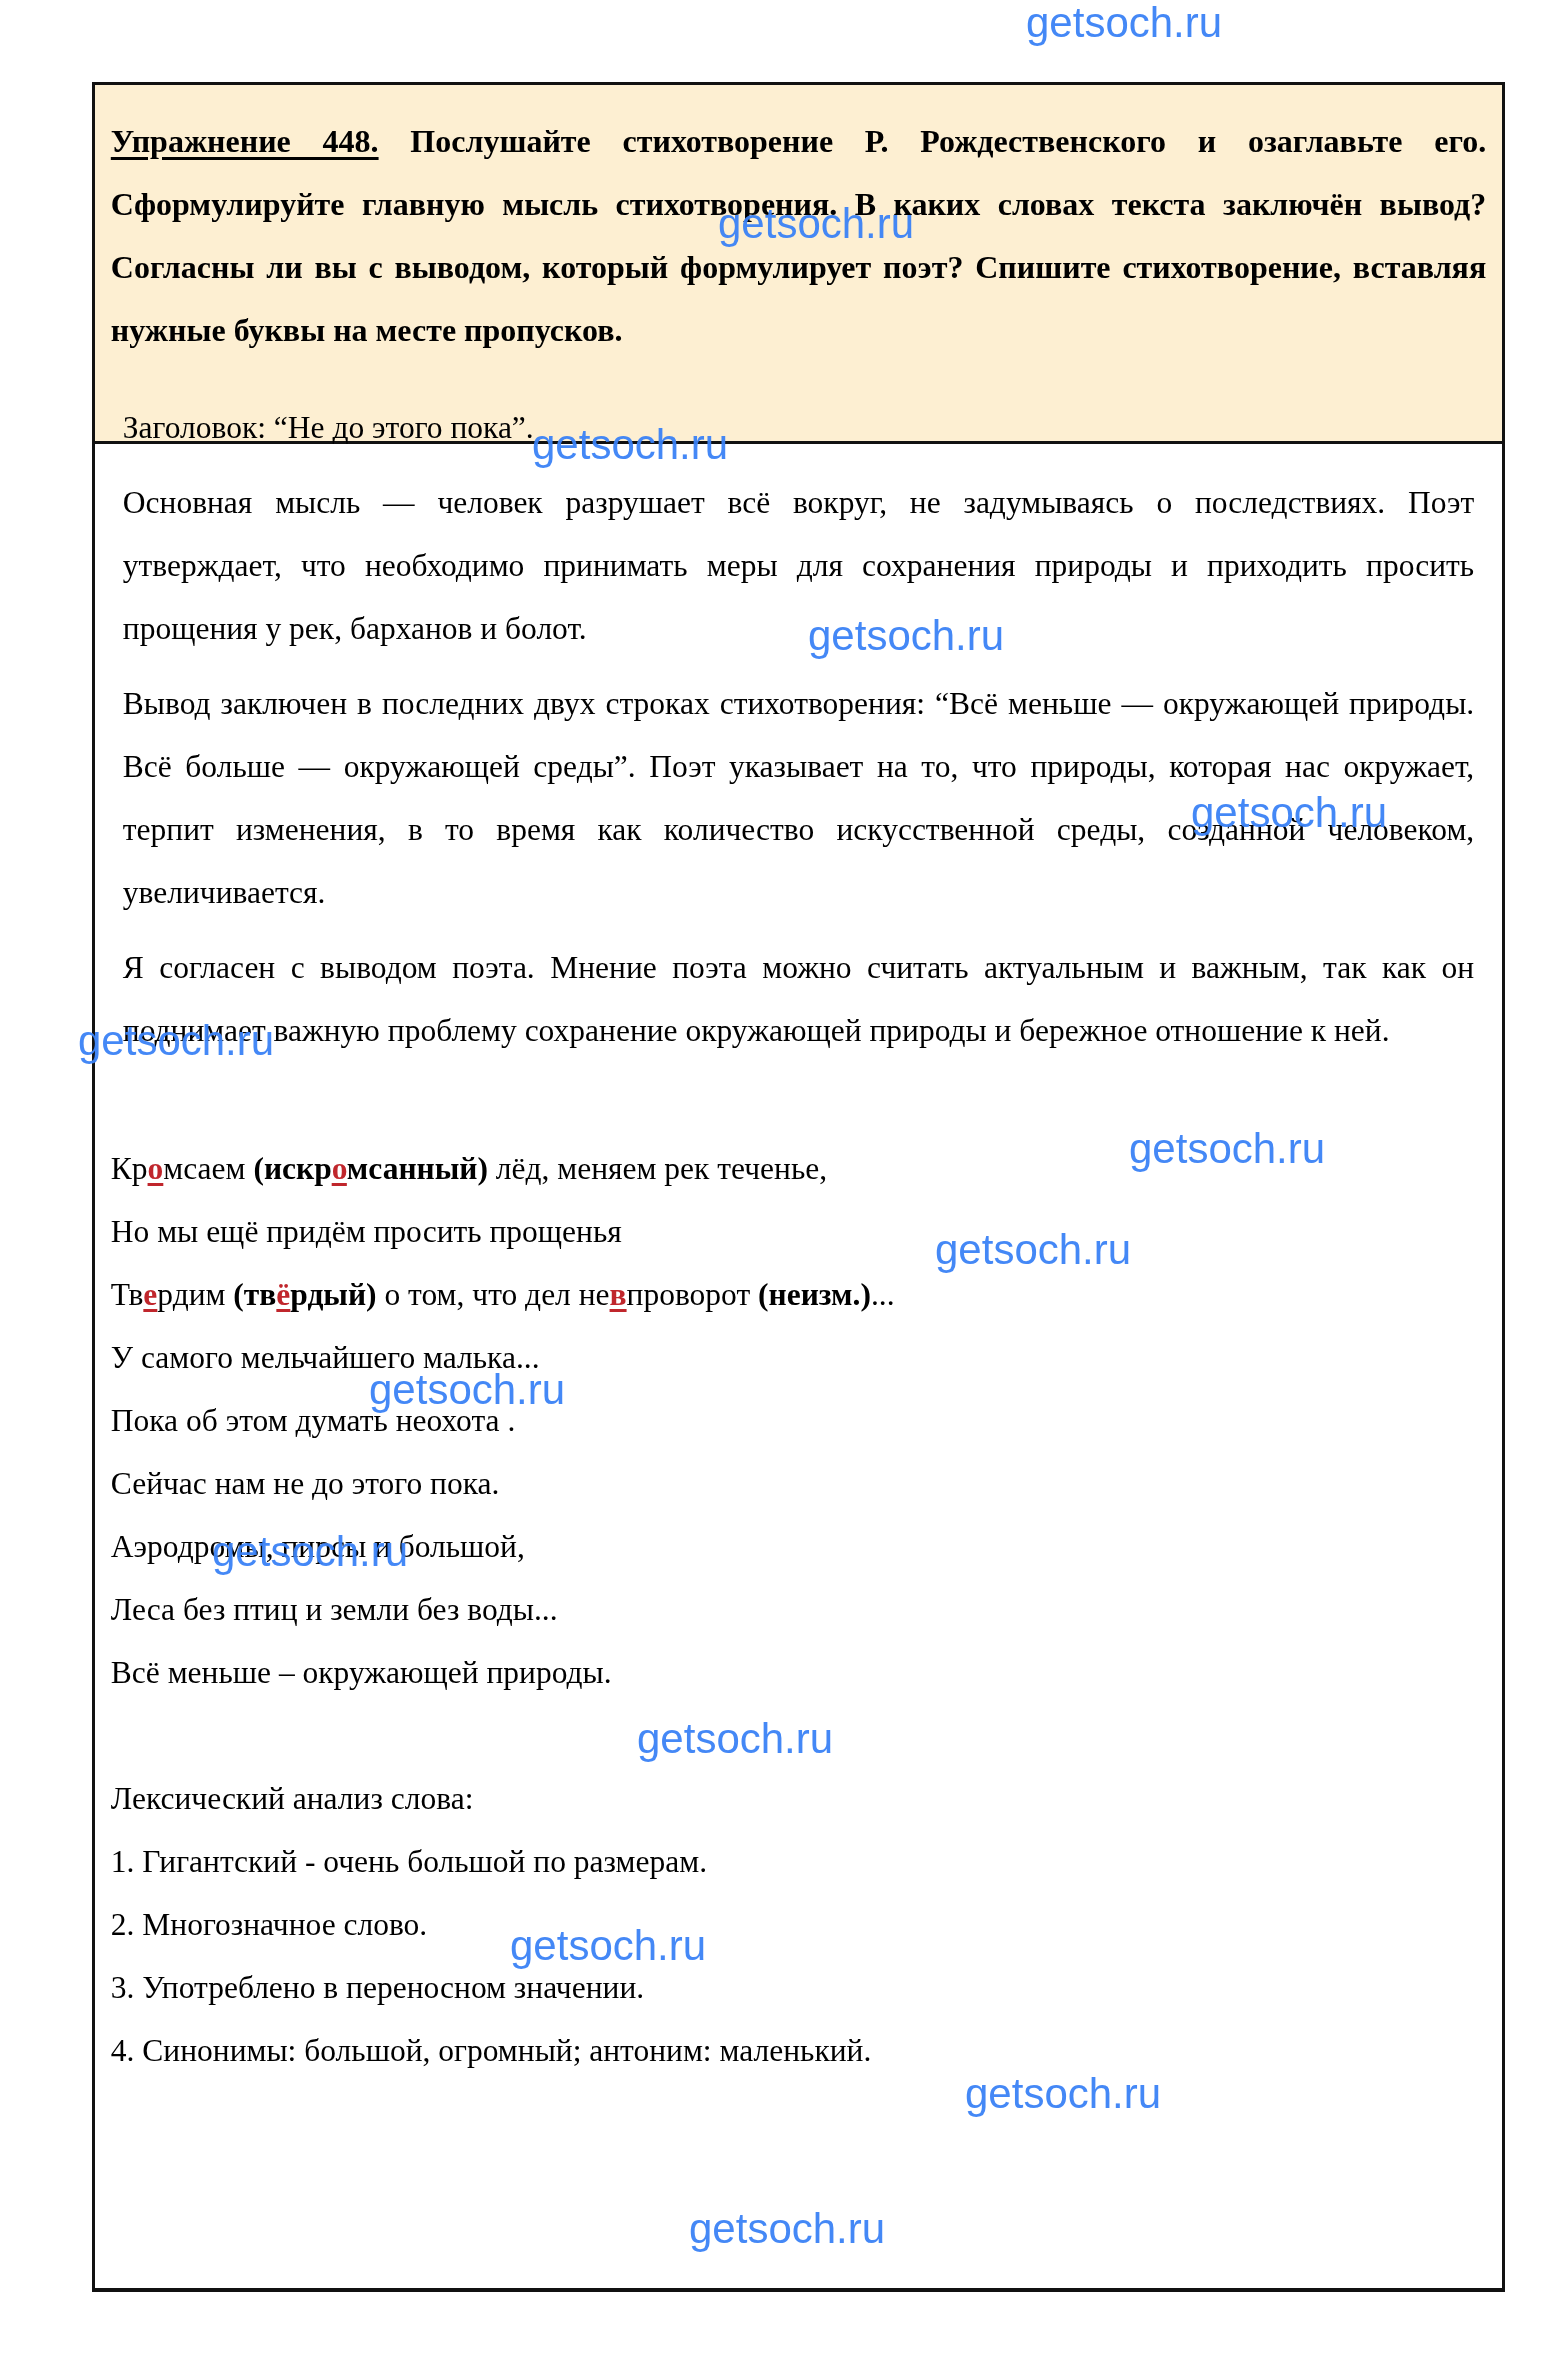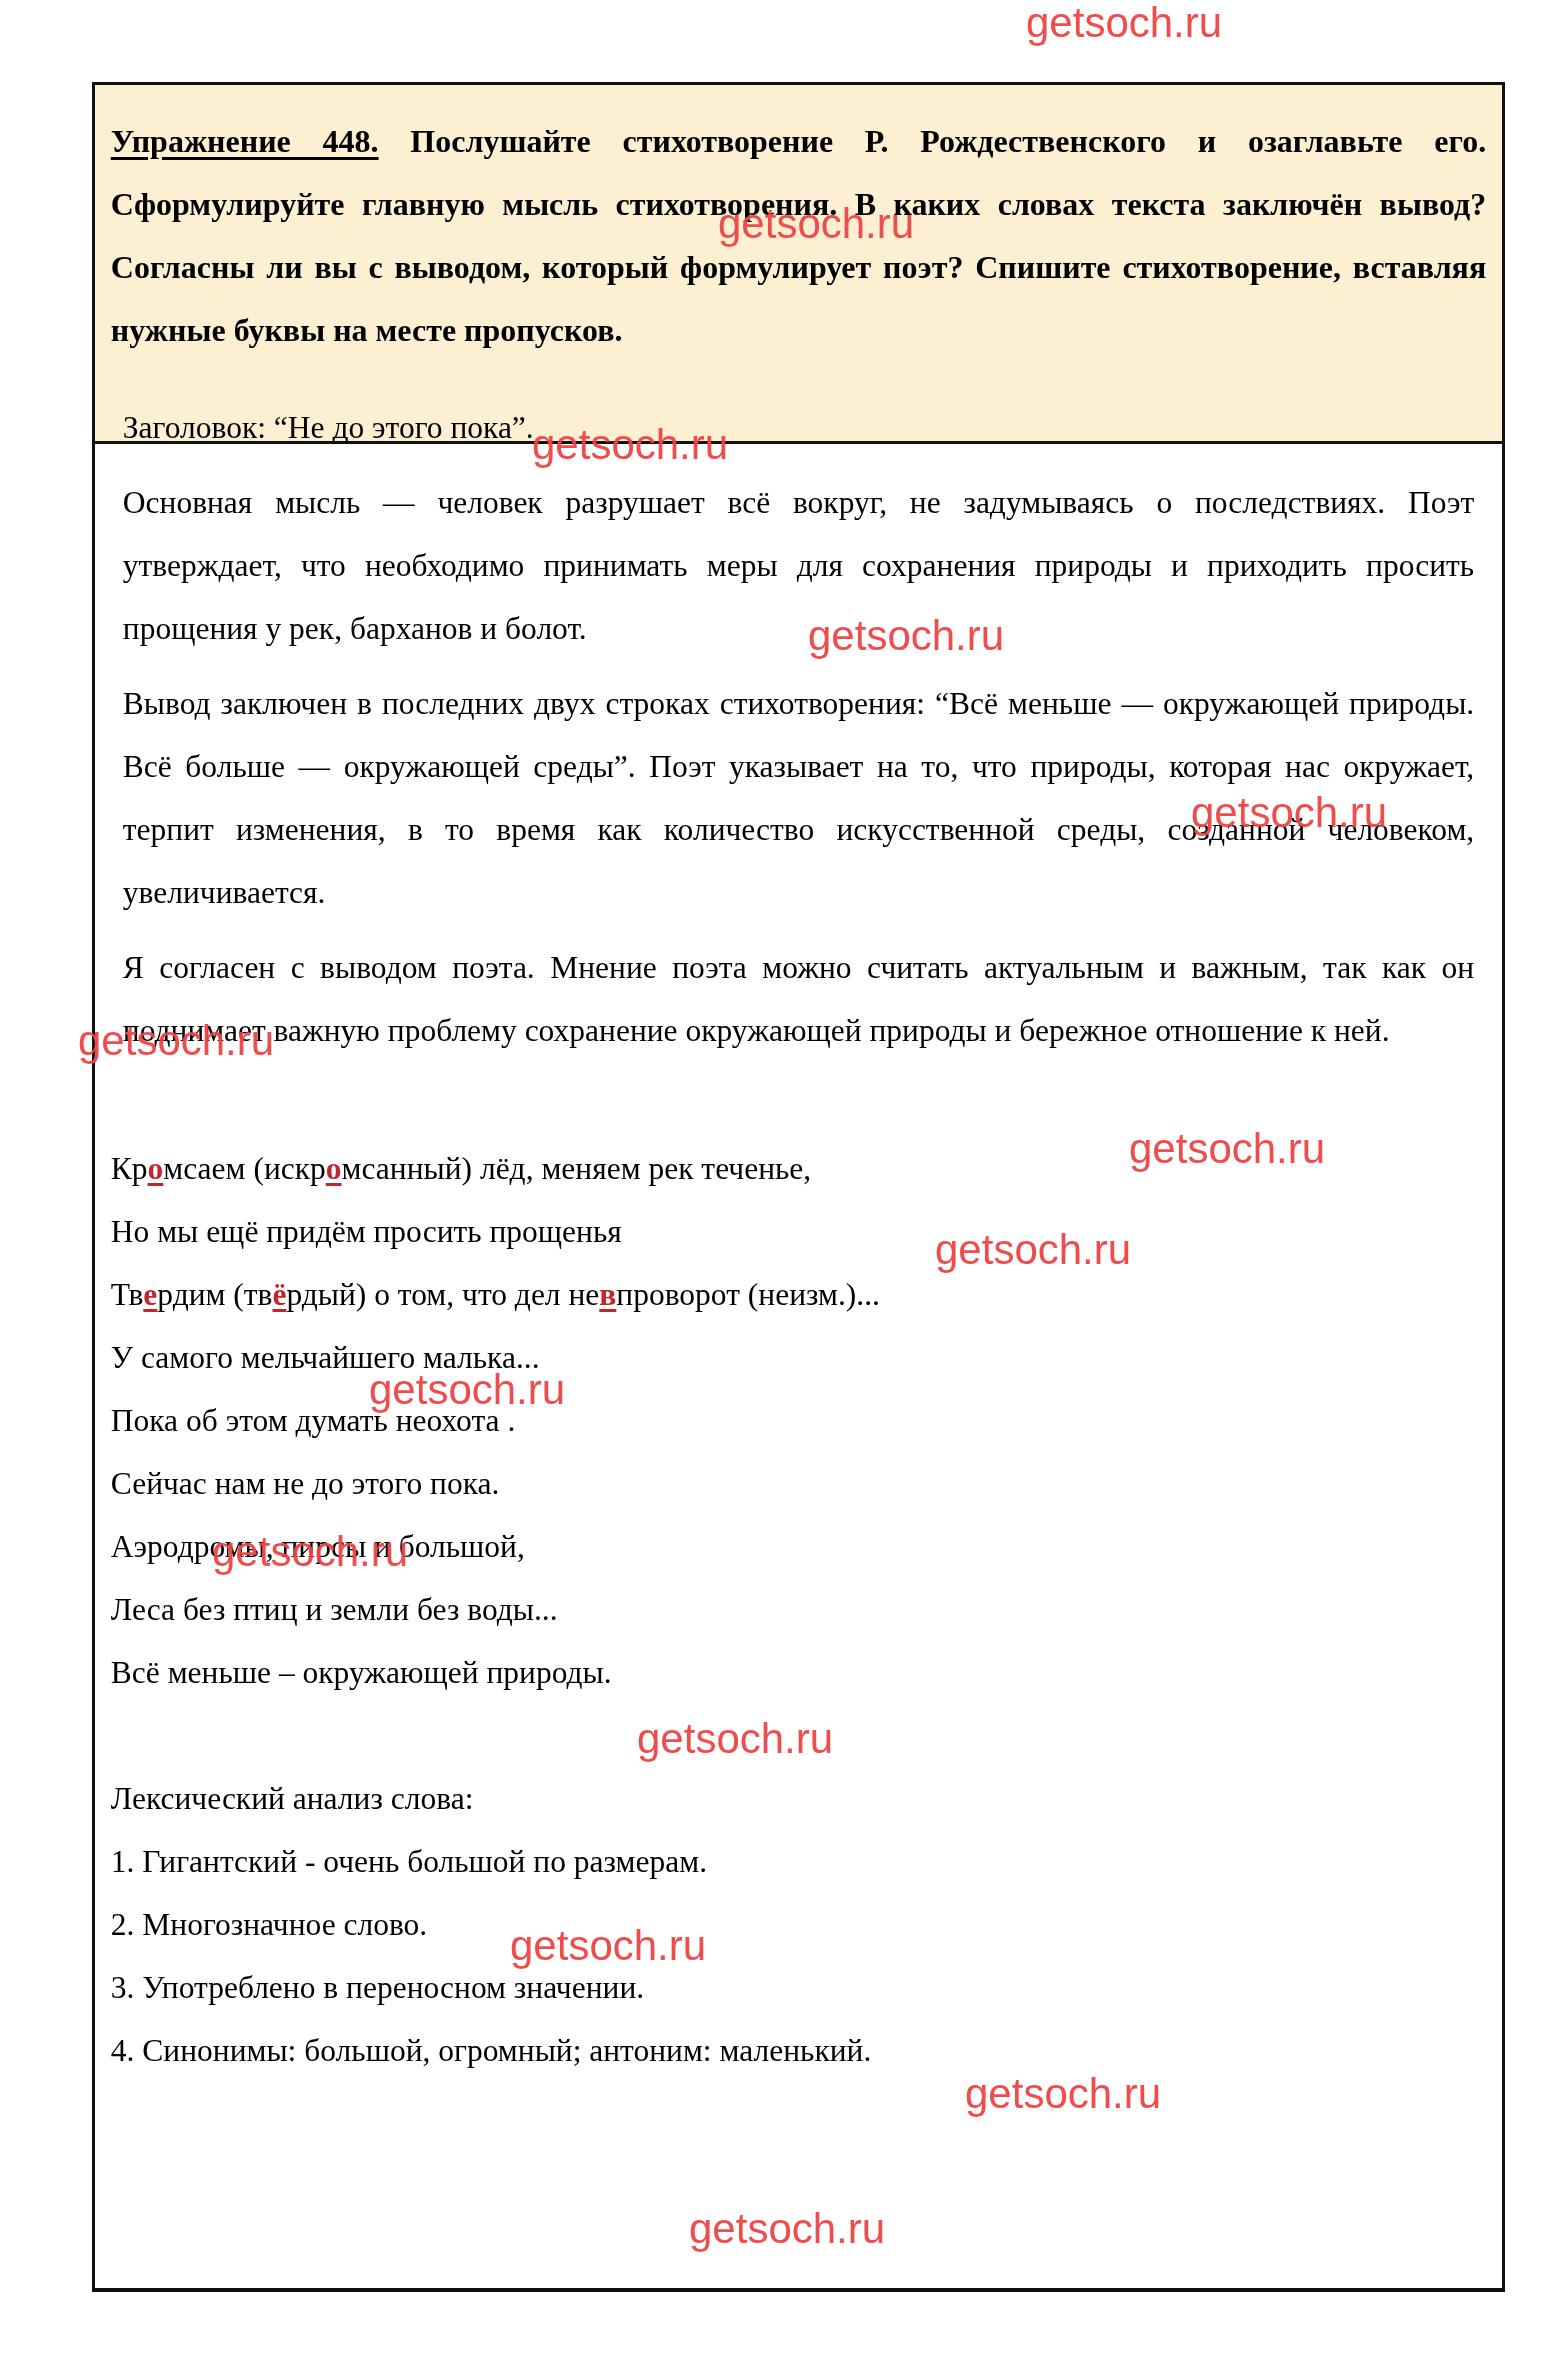--- a/index.html
+++ b/index.html
@@ -24,25 +24,25 @@
     text-align: justify; text-align-last: left;
   }
   .task-num { text-decoration: underline; text-decoration-thickness: 2.5px; text-underline-offset: 5px; }
   .content {
     position: absolute; left: 15.8px; right: 15.8px; top: 299px;
     font-size: 31.5px; line-height: 63px;
   }
   .para { text-align: justify; margin: 12px; }
   .line { margin: 0; white-space: nowrap; }
   .blank { height: 63px; }
-  .b { font-weight: normal; }
+  .b { font-weight: bold; }
   .hl { color: #c0262c; font-weight: bold; text-decoration: underline; text-decoration-thickness: 2.5px; text-underline-offset: 4.4px; }
   .wm {
     position: absolute; font-family: "Liberation Sans", "DejaVu Sans", sans-serif;
-    font-size: 42px; color: #ef4444; white-space: nowrap; pointer-events: none;
+    font-size: 42px; color: #3b82f6; white-space: nowrap; pointer-events: none;
     opacity: 0.95;
   }
 </style>
 </head>
 <body>
 
 <div class="wm" style="left:1026px;top:-1.3px;">getsoch.ru</div>
 
 <div class="box">
   <div class="task">

